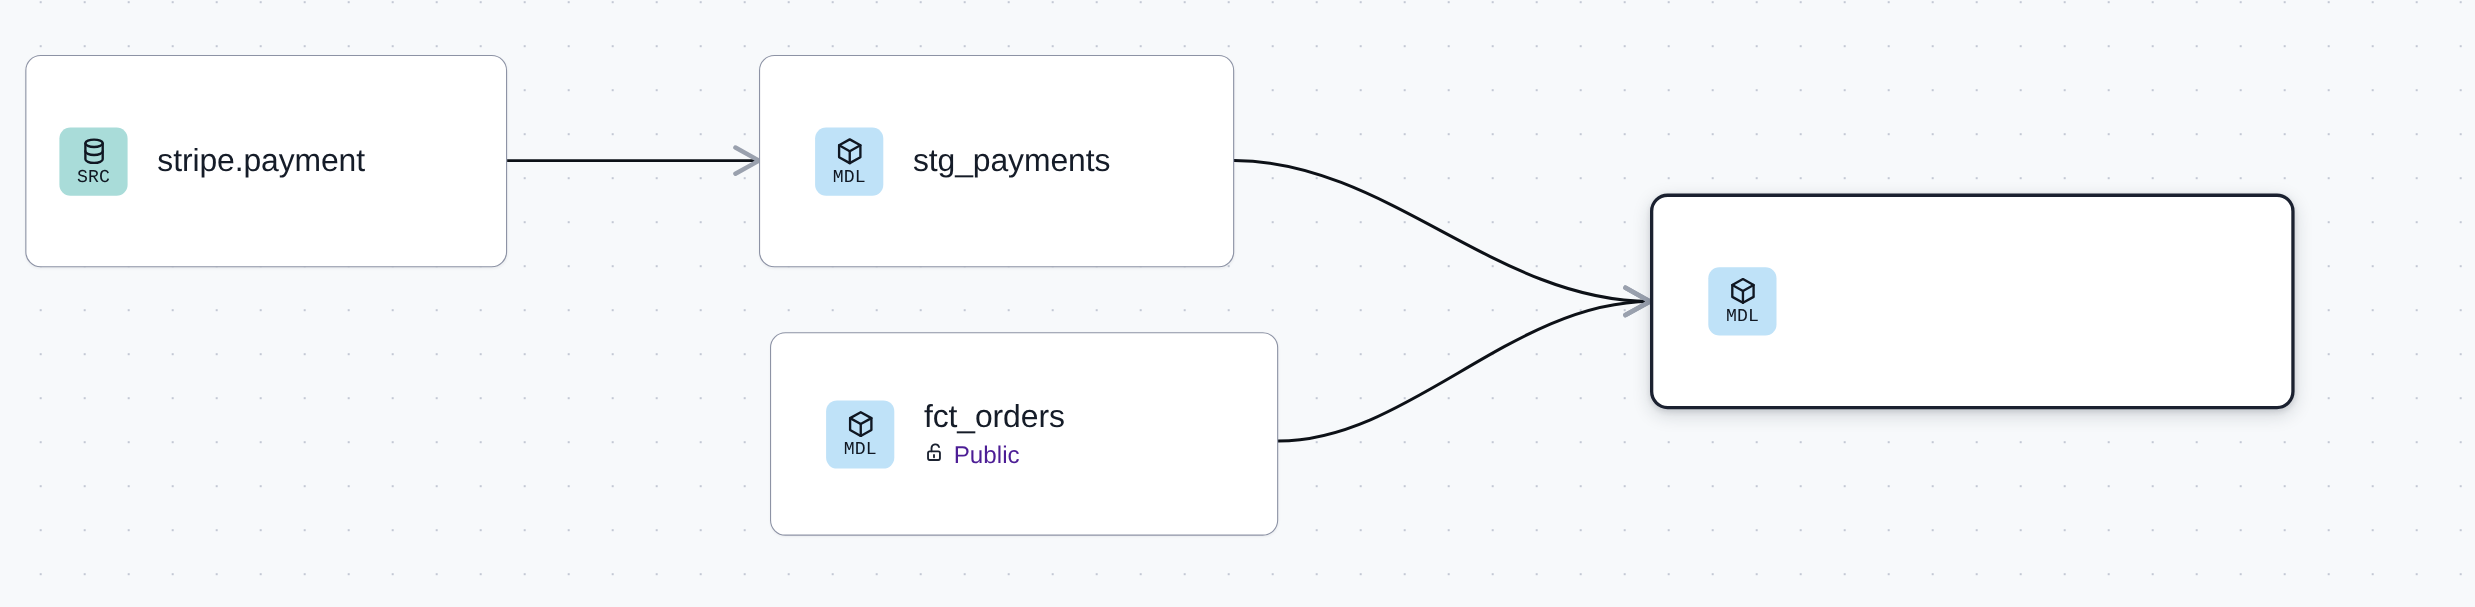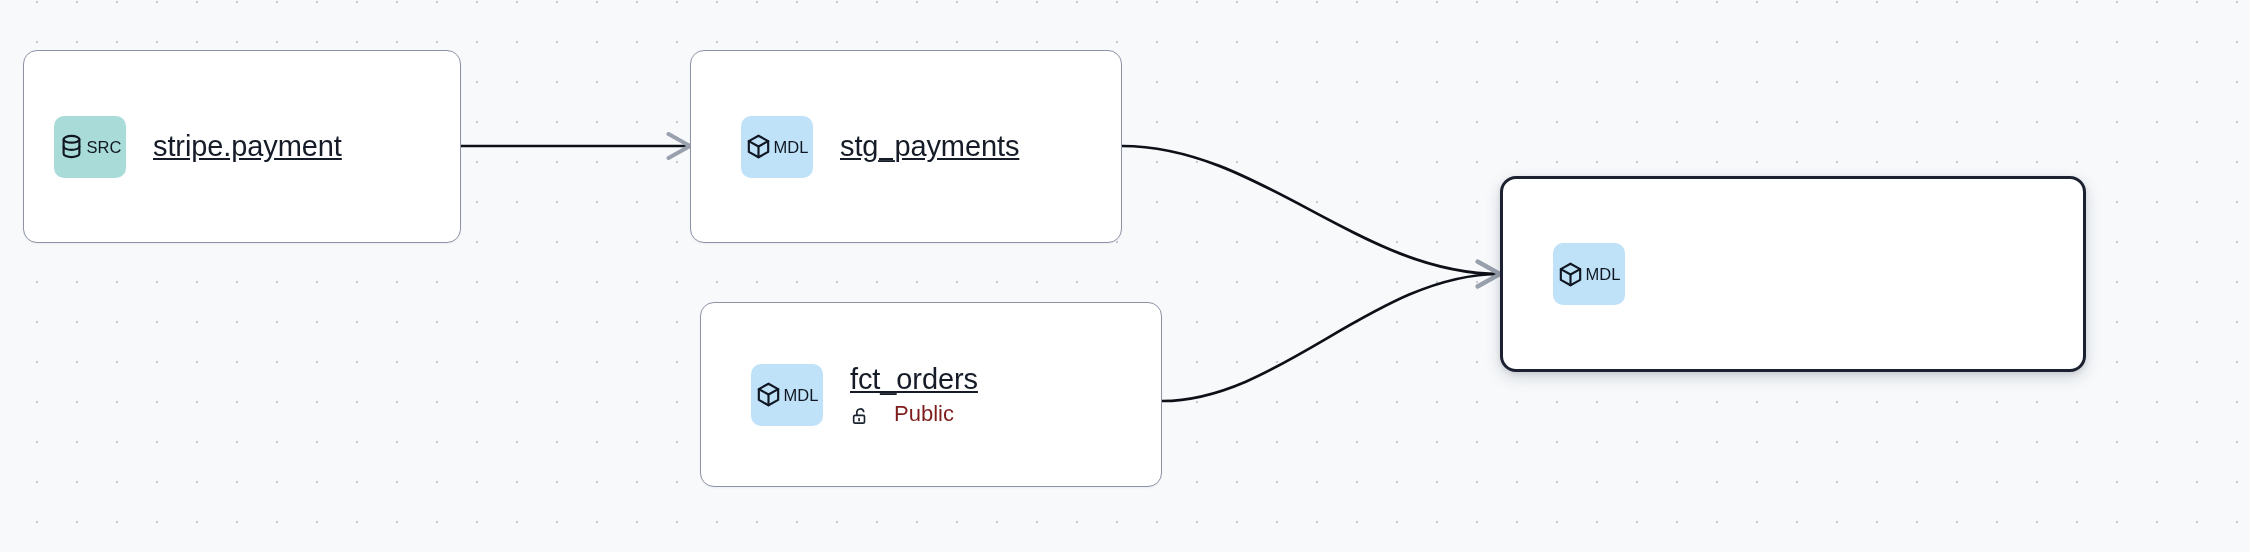--- a/index.html
+++ b/index.html
@@ -37,27 +37,28 @@
     border:1.6px solid #8d93a5;
     box-shadow:0 1px 2px rgba(30,40,60,.05);
   }
   .node.selected {
     border:3.2px solid #1b2130;
     border-radius:16px;
     box-shadow:0 5px 16px rgba(26,33,48,.17), 0 2px 5px rgba(26,33,48,.10);
   }
   .badge {
     flex:0 0 auto;
-    width:72px; height:62px;
+    width:62px; height:62px;
     border-radius:10px;
     display:flex;
-    flex-direction:row;
+    flex-direction:column;
     align-items:center;
     justify-content:center;
     gap:1px;
+    font-family:Liberation Mono, monospace;
   }
   .badge.src { background:#a9dcd9; }
   .badge.mdl { background:#bfe2f8;margin-left:20px; }
   .badge svg { display:block; }
   .badge-text {
     font-size:16.5px;
     font-weight:400;
     color:#101722;
     letter-spacing:.1px;
     line-height:1;
@@ -70,28 +71,27 @@
     justify-content:center;
     gap:5px;
   }
   .node-title {
     font-size:29px;
     font-weight:400;
     color:#151c28;
     line-height:1.15;
     white-space:nowrap;
     letter-spacing:-.1px;
-    text-decoration:underline;
   }
   .node-meta {
     display:flex;
-    align-items:flex-end;
-    gap:24px;
+    align-items:flex-start;
+    gap:7px;
     font-size:22px;
-    color:#7f1d1d;
+    color:#4c1d95;
     line-height:1.15;
     white-space:nowrap;
   }
   .node-meta svg { display:block; flex:0 0 auto; }
 </style>
 </head>
 <body>
 
 <div id="canvas">
 

